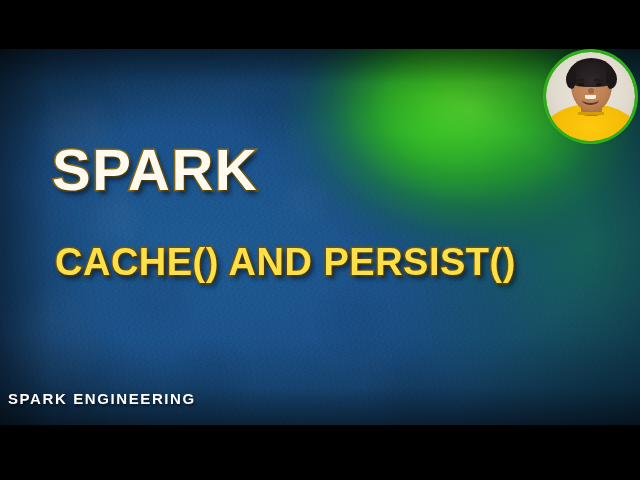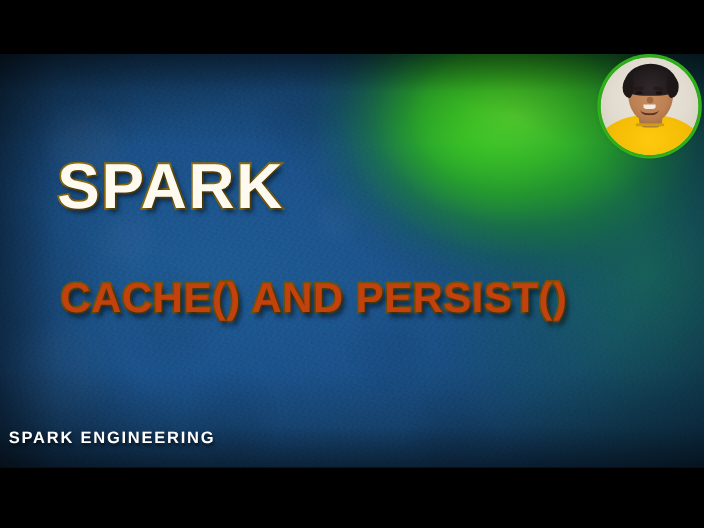--- a/index.html
+++ b/index.html
@@ -146,25 +146,25 @@
     -webkit-text-stroke: 3.2px #8a6a10;
     paint-order: stroke fill;
     text-shadow: 3px 4px 5px rgba(0,0,0,.55);
     z-index: 20;
     white-space: nowrap;
   }
 
   #subtitle-cache-persist {
     position: absolute;
     left: 55px;
-    top: 253px;
+    top: 243px;
     font-size: 38px;
     font-weight: 700;
     letter-spacing: 0.5px;
-    color: #c2410c;
+    color: #fde047;
     line-height: 1;
     -webkit-text-stroke: 3px #6e5410;
     paint-order: stroke fill;
     text-shadow: 3px 4px 5px rgba(0,0,0,.55);
     z-index: 20;
     white-space: nowrap;
   }
 
   #channel-tag {
     position: absolute;

